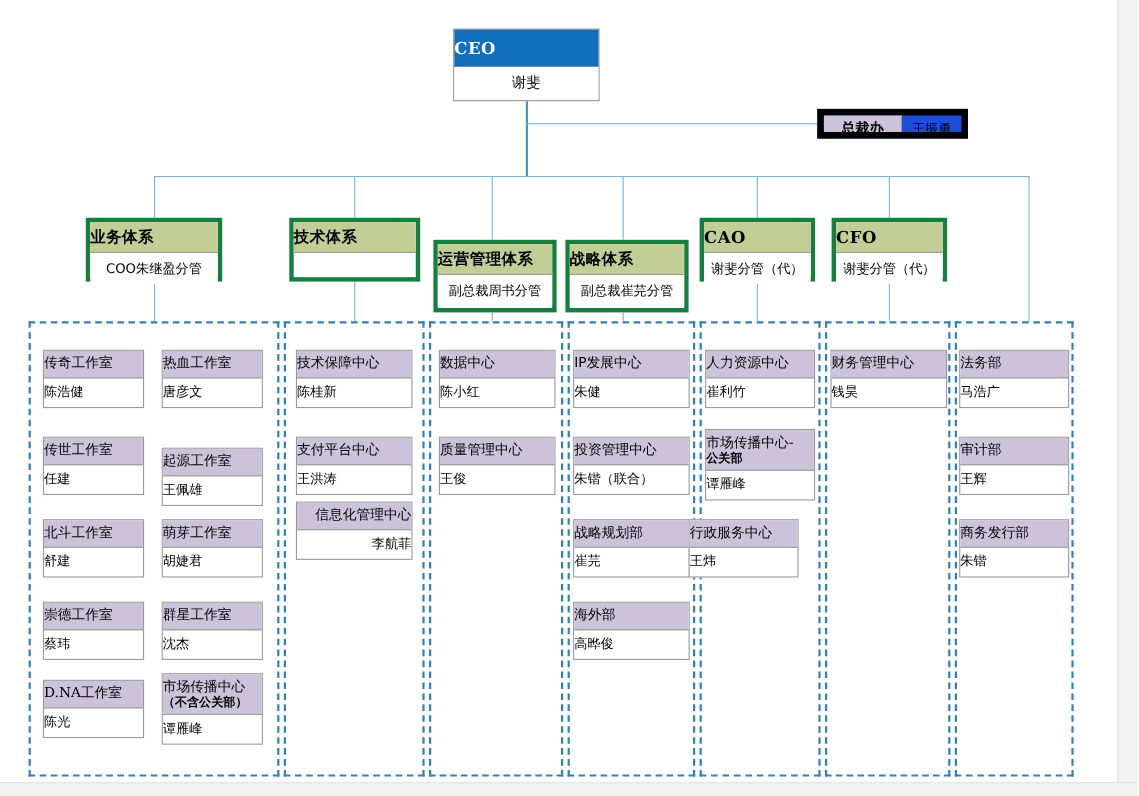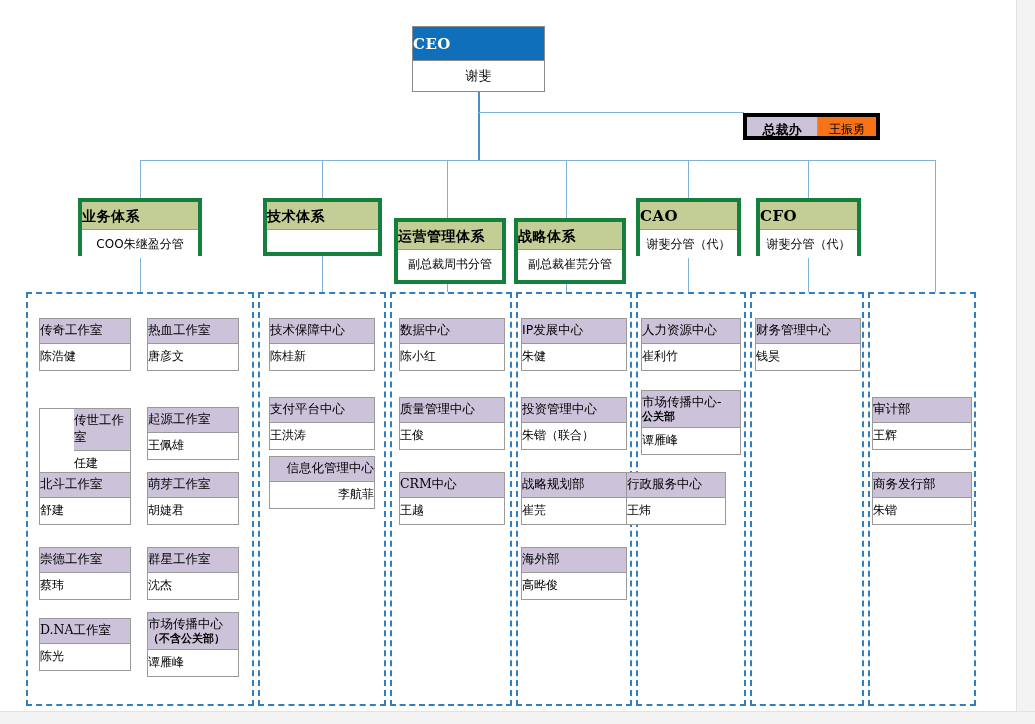--- a/index.html
+++ b/index.html
@@ -89,23 +89,22 @@
   }
   .ceo .nm { height: 30px; line-height: 30px; font-size: 13px; color: #000; }
 
   
   .office {
     position: absolute;
     left: 743px; top: 99px;
     width: 137px; height: 27px;
     display: flex;
     box-sizing: border-box;
-    border: 4px solid #000000;
-    background: #f97316;
-    margin-top: 14px;
+    border: 6px solid #000000;
+    background: #1d4ed8;
   }
   .office .hd2 {
     width: 70px;
     background: #ccc3da;
     font-weight: bold;
     font-size: 13px;
     line-height: 25px;
     text-align: center;
     border-right: 1px solid #9a9a9a;
     color: #000;
@@ -249,21 +248,21 @@
 
   <div class="dept" style="left:39px; top:318px;">
     <div class="hd">传奇工作室</div>
     <div class="nm">陈浩健</div>
   </div>
   <div class="dept" style="left:147px; top:318px;">
     <div class="hd">热血工作室</div>
     <div class="nm">唐彦文</div>
   </div>
 
-  <div class="dept" style="left:39px; top:408px;padding-left:34px;">
+  <div class="dept" style="left:39px; top:397px;">
     <div class="hd">传世工作室</div>
     <div class="nm">任建</div>
   </div>
   <div class="dept" style="left:147px; top:407px;">
     <div class="hd">起源工作室</div>
     <div class="nm">王佩雄</div>
   </div>
 
   <div class="dept" style="left:39px; top:472px;">
     <div class="hd">北斗工作室</div>
@@ -309,24 +308,20 @@
   </div>
 
   <div class="dept w106" style="left:399px; top:318px;">
     <div class="hd">数据中心</div>
     <div class="nm">陈小红</div>
   </div>
   <div class="dept w106" style="left:399px; top:397px;">
     <div class="hd">质量管理中心</div>
     <div class="nm">王俊</div>
   </div>
-  <div class="dept w106 serifhd" style="left:399px; top:472px;">
-    <div class="hd">CRM中心</div>
-    <div class="nm">王越</div>
-  </div>
 
   <div class="dept w106" style="left:521px; top:318px;">
     <div class="hd">IP发展中心</div>
     <div class="nm">朱健</div>
   </div>
   <div class="dept w106" style="left:521px; top:397px;">
     <div class="hd">投资管理中心</div>
     <div class="nm">朱锴（联合）</div>
   </div>
   <div class="dept w106" style="left:521px; top:472px;">
@@ -352,20 +347,24 @@
   <div class="dept wide" style="left:626px; top:472px;">
     <div class="hd">行政服务中心</div>
     <div class="nm">王炜</div>
   </div>
 
   <div class="dept w106" style="left:755px; top:318px;">
     <div class="hd">财务管理中心</div>
     <div class="nm">钱昊</div>
   </div>
 
+  <div class="dept wide" style="left:872px; top:318px;">
+    <div class="hd">法务部</div>
+    <div class="nm">马浩广</div>
+  </div>
   <div class="dept wide" style="left:872px; top:397px;">
     <div class="hd">审计部</div>
     <div class="nm">王辉</div>
   </div>
   <div class="dept wide" style="left:872px; top:472px;">
     <div class="hd">商务发行部</div>
     <div class="nm">朱锴</div>
   </div>
 
   <div class="page-edge"></div>

